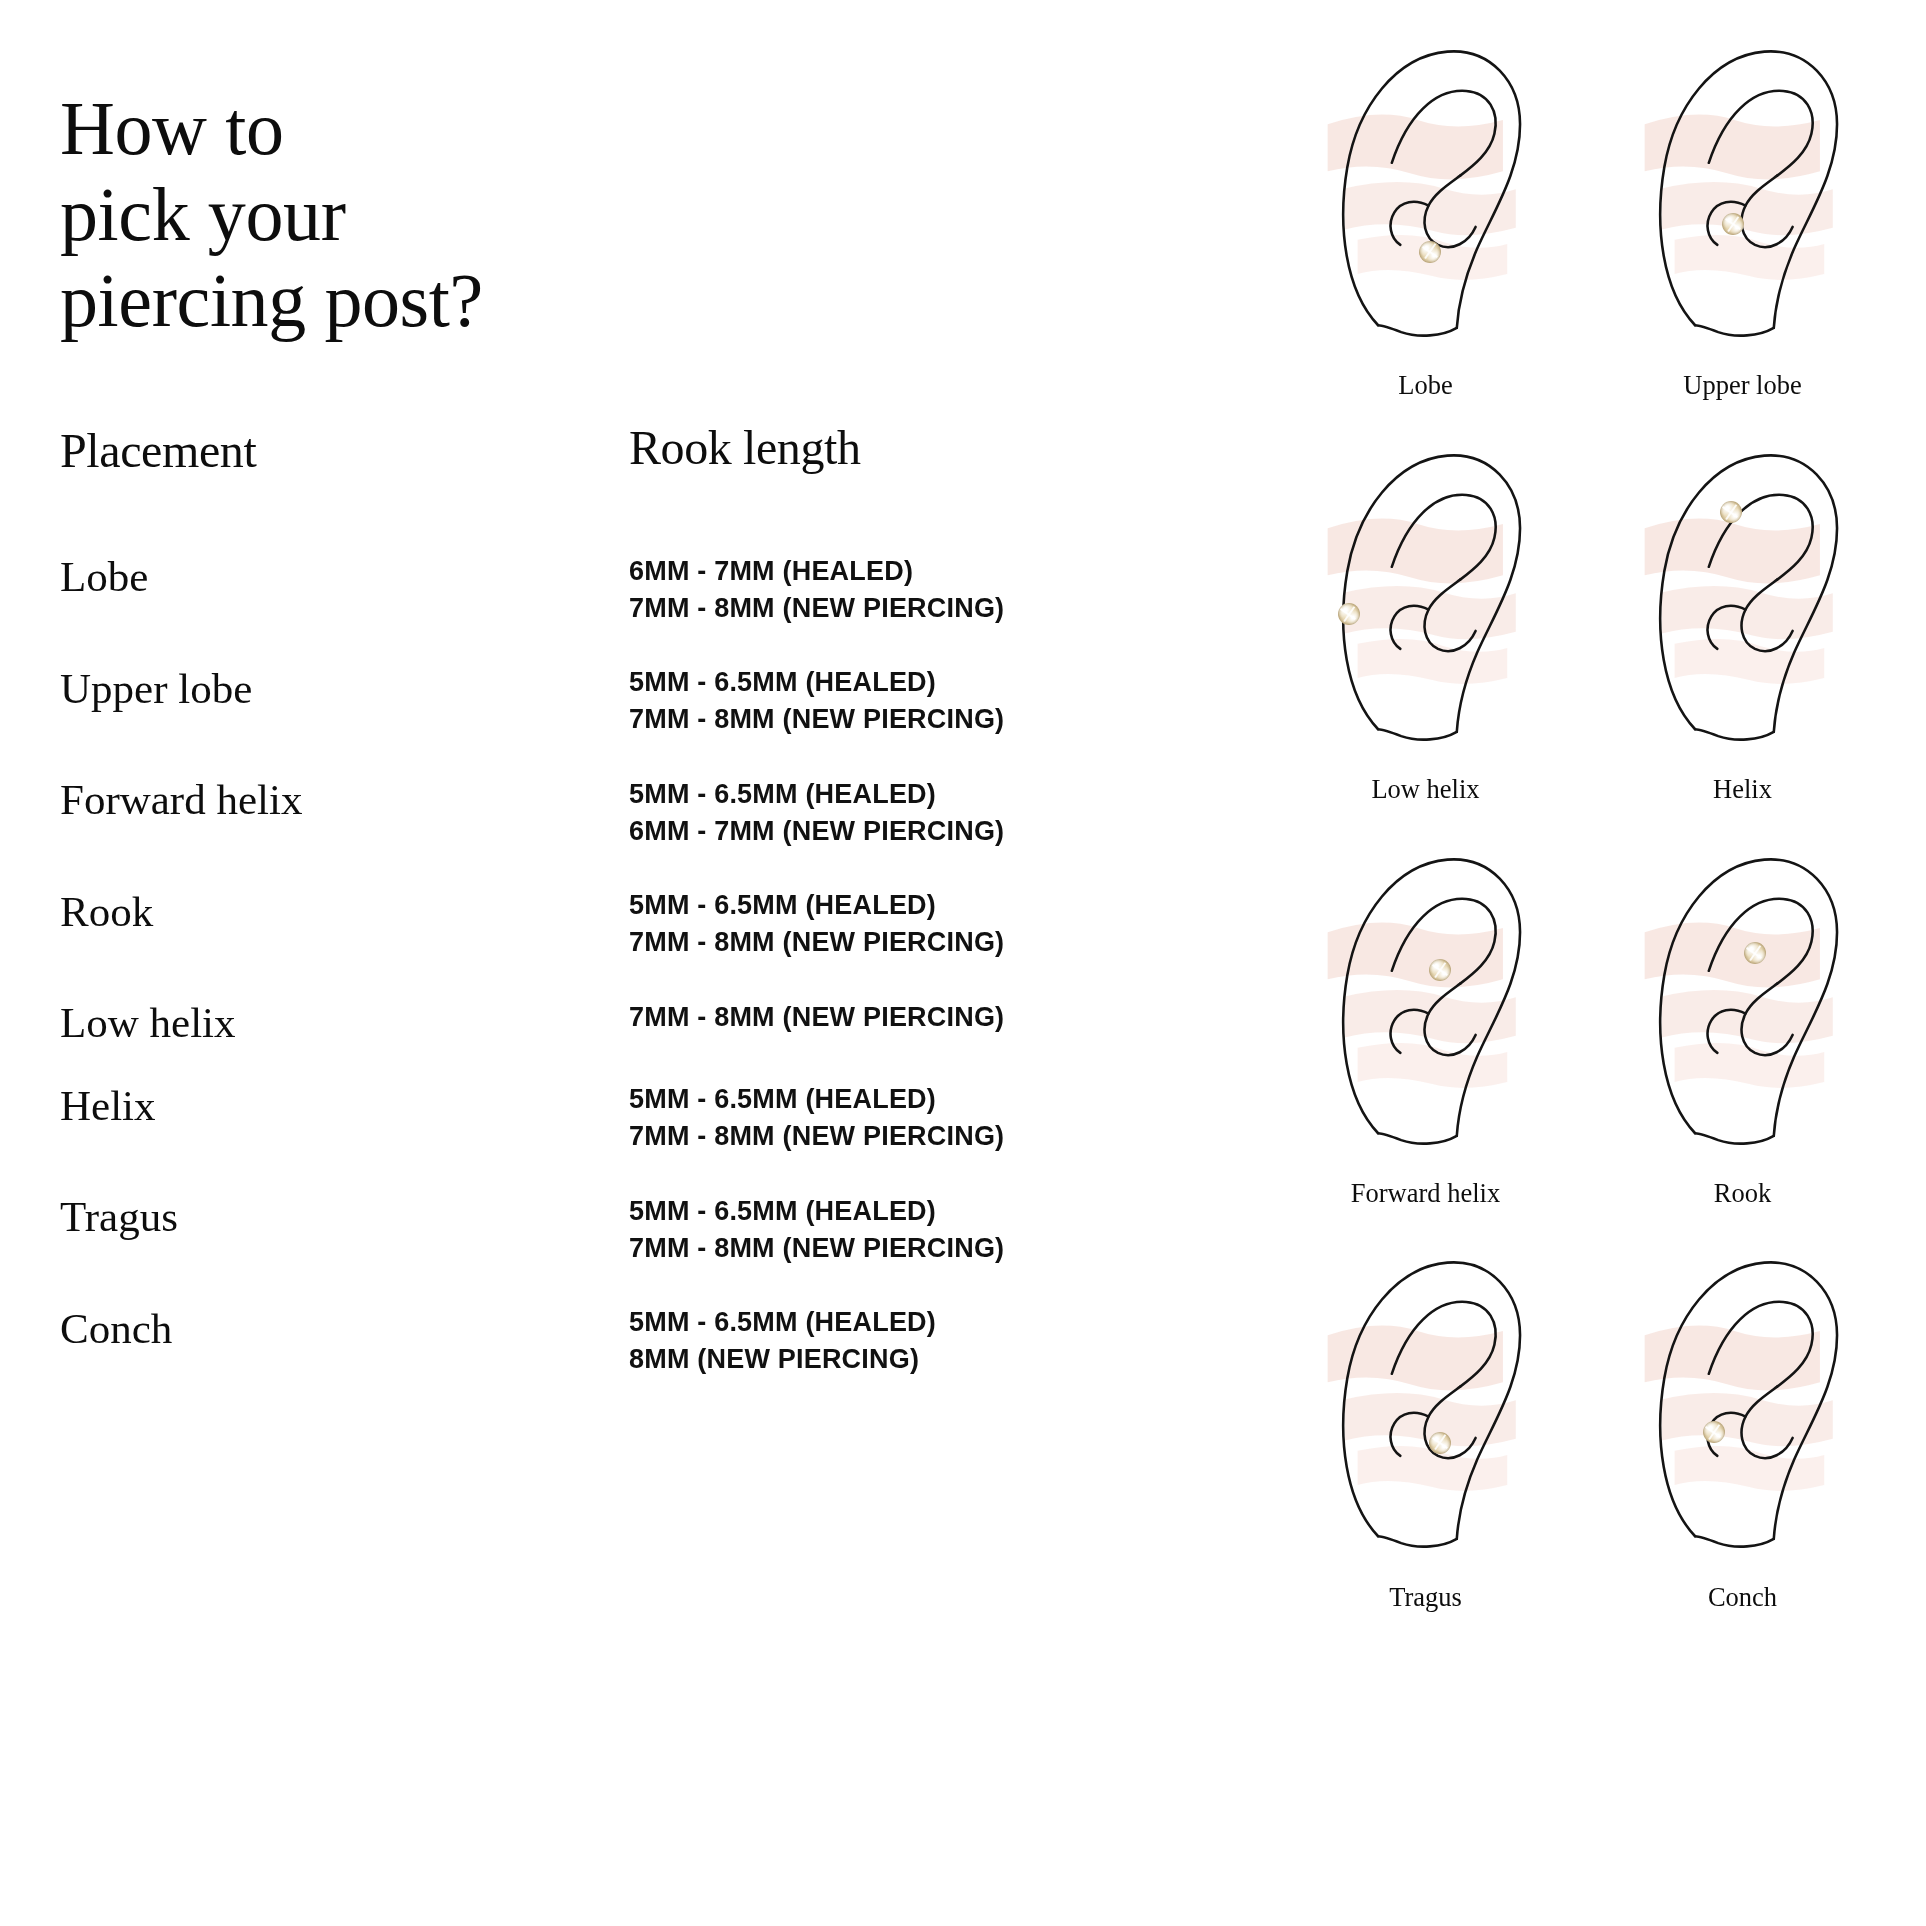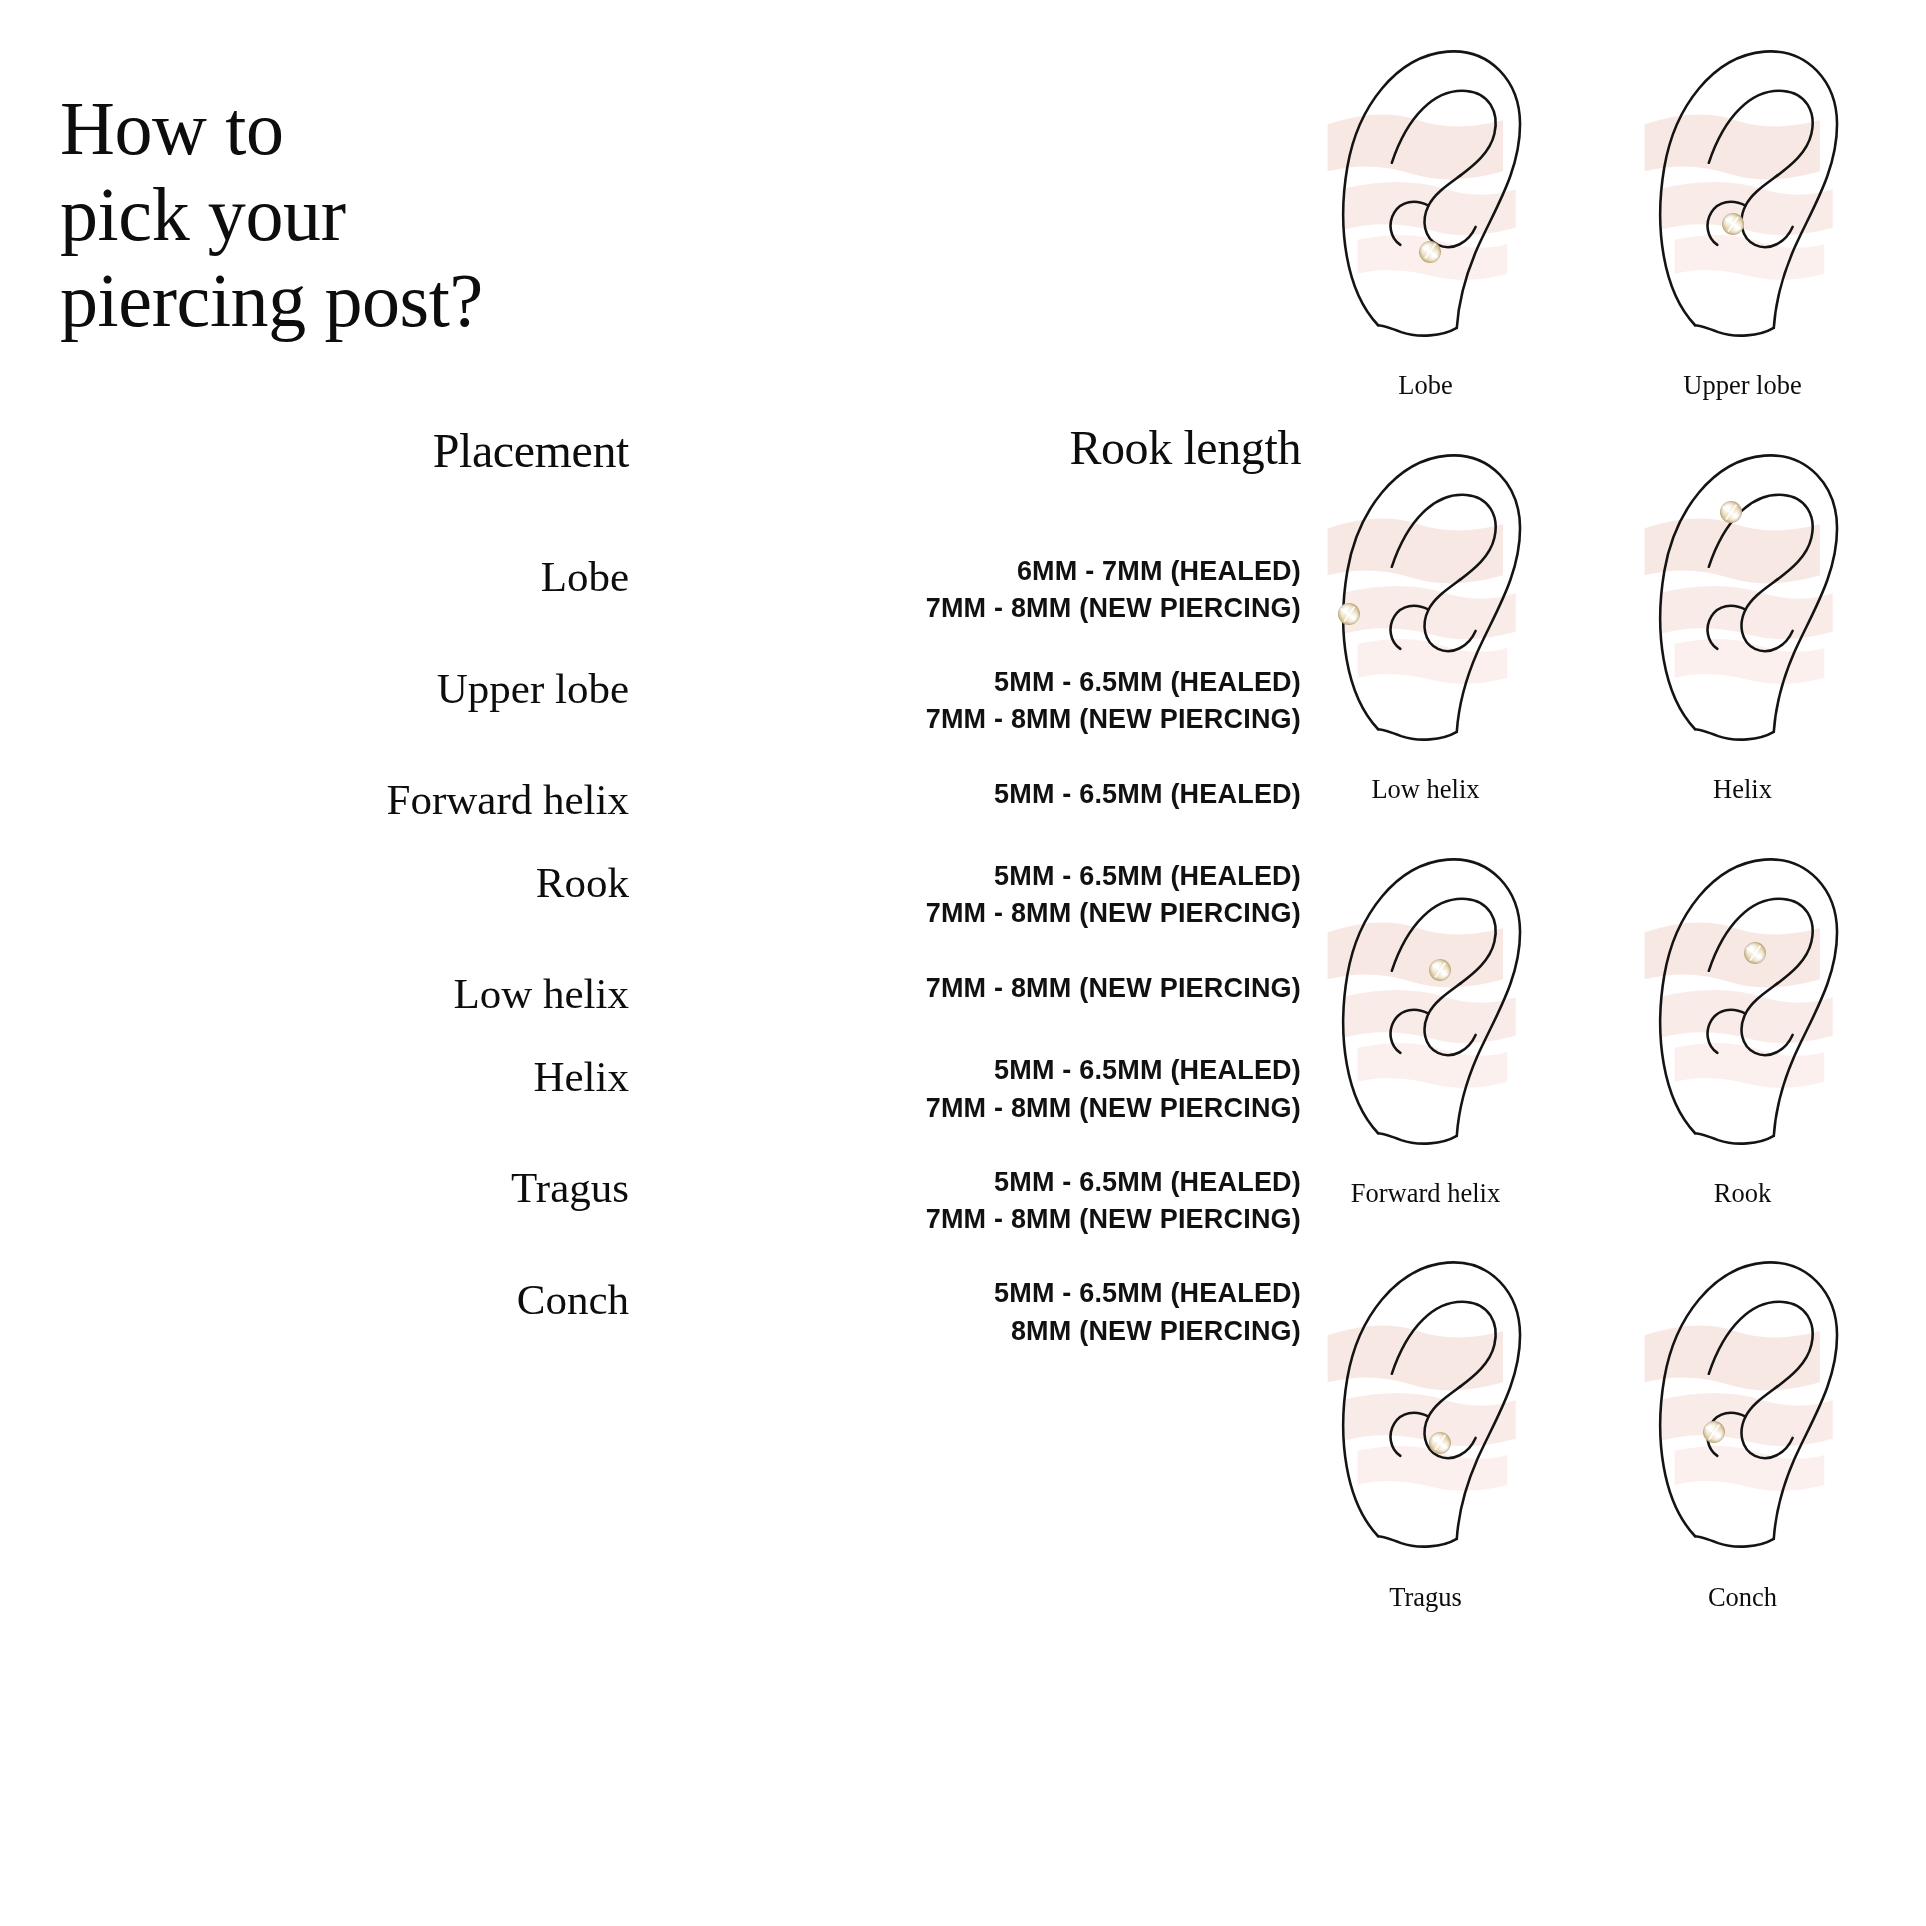--- a/index.html
+++ b/index.html
@@ -44,21 +44,20 @@
   .table {
     position: absolute;
     left: 60px;
     top: 424px;
     width: 1241px;
   }
 
   .trow {
     display: flex;
     align-items: flex-start;
-    text-align: right;
   }
 
   .thead .cell-place,
   .thead .cell-len {
     font-size: 48px;
     line-height: 1;
     font-weight: 400;
     letter-spacing: -0.4px;
     color: #0d0d0d;
     font-family: "Liberation Serif", serif;
@@ -197,20 +196,21 @@
         <div class="cell-len">
           <div>5MM - 6.5MM (HEALED)</div>
           <div>7MM - 8MM (NEW PIERCING)</div>
         </div>
       </div>
 
       <div class="trow">
         <div class="cell-place">Forward helix</div>
         <div class="cell-len">
           <div>5MM - 6.5MM (HEALED)</div>
+          <div>6MM - 7MM (NEW PIERCING)</div>
         </div>
       </div>
 
       <div class="trow">
         <div class="cell-place">Rook</div>
         <div class="cell-len">
           <div>5MM - 6.5MM (HEALED)</div>
           <div>7MM - 8MM (NEW PIERCING)</div>
         </div>
       </div>

